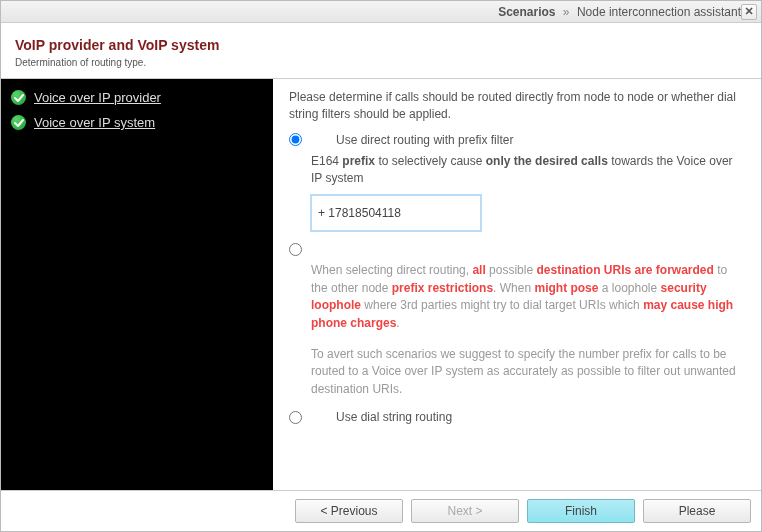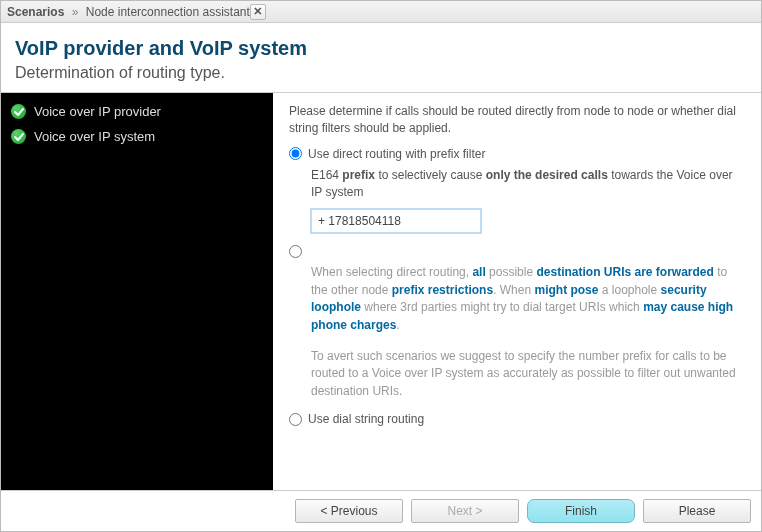--- a/index.html
+++ b/index.html
@@ -20,21 +20,21 @@
     display: flex;
     flex-direction: column;
     background: #fff;
   }
   .titlebar {
     height: 22px;
     background: linear-gradient(to bottom, #f4f4f4, #e6e6e6);
     border-bottom: 1px solid #ccc;
     display: flex;
     align-items: center;
-    justify-content: flex-start;
+    justify-content: flex-end;
     padding: 0 4px 0 6px;
     font-weight: bold;
     font-size: 12px;
     color: #555;
   }
   .titlebar .crumb-sep { color: #888; margin: 0 4px; font-weight: normal;}
   .titlebar .crumb2 { font-weight: normal; }
   .close-btn {
     width: 16px; height: 16px;
     border: 1px solid #bbb;
@@ -43,46 +43,47 @@
     display: flex; align-items: center; justify-content: center;
     font-size: 11px; color: #555;
     cursor: pointer;
   }
   .header {
     padding: 14px 12px 10px 14px;
     border-bottom: 1px solid #ccc;
   }
   .header h1 {
     margin: 0 0 4px 0;
-    font-size: 20px;
+    font-size: 14px;
     font-weight: bold;
-    color: #0c4a6e;
+    color: #7f1d1d;
   }
   .header .subtitle {
     color: #555;
-    font-size: 16px;
+    font-size: 10px;
   }
   .body {
     flex: 1;
     display: flex;
     min-height: 0;
   }
   .sidebar {
     width: 272px;
     background: #000;
     color: #ddd;
     padding-top: 6px;
   }
   .sidebar .item {
     display: flex;
     align-items: flex-end;
     gap: 8px;
     padding: 5px 10px;
     font-size: 13px;
     cursor: pointer;
+    text-decoration: underline;
   }
   .sidebar .item.active {
     background: #555;
     color: #fff;
   }
   .check {
     width: 15px; height: 15px;
     border-radius: 50%;
     background: radial-gradient(circle at 35% 30%, #58d46a, #1a9e2e);
     display: flex; align-items: center; justify-content: center;
@@ -105,39 +106,40 @@
   .opt-row {
     display: flex;
     align-items: center;
     gap: 6px;
   }
   .opt-row input[type=radio] {
     margin: 0;
   }
   .opt-label {
     color: #555;
+    margin-left: 28px;
   }
   .opt-body {
     margin: 6px 0 0 22px;
     line-height: 1.45;
   }
   .muted { color: #9a9a9a; }
   .prefix-input {
     margin-top: 8px;
     width: 170px;
-    height: 24px;
+    height: 36px;
     border: 1px solid #7eb7e6;
     outline: 2px solid #bcdcf5;
     outline-offset: -1px;
     padding: 2px 6px;
     font-size: 12px;
     color: #444;
     background: #fff;
   }
-  b { color: #0369a1; font-weight: bold; }
+  b { color: #ef4444; font-weight: bold; }
   .opt1 b { color: #555; }
   .footer {
     border-top: 1px solid #ccc;
     padding: 8px 10px;
     display: flex;
     justify-content: flex-end;
     gap: 8px;
     background: #fff;
     align-items: center;
   }
@@ -151,21 +153,20 @@
     color: #444;
     cursor: pointer;
   }
   .btn:disabled, .btn.disabled {
     color: #aaa;
     cursor: default;
   }
   .btn.primary {
     background: linear-gradient(to bottom, #b3ecf5, #8fe3f0);
     border-color: #6fb9c7;
-    border-radius: 7px;
   }
 </style>
 </head>
 <body>
 
 <div class="window">
 
   <div class="titlebar">
     <div>
       <span>Scenarios</span>

